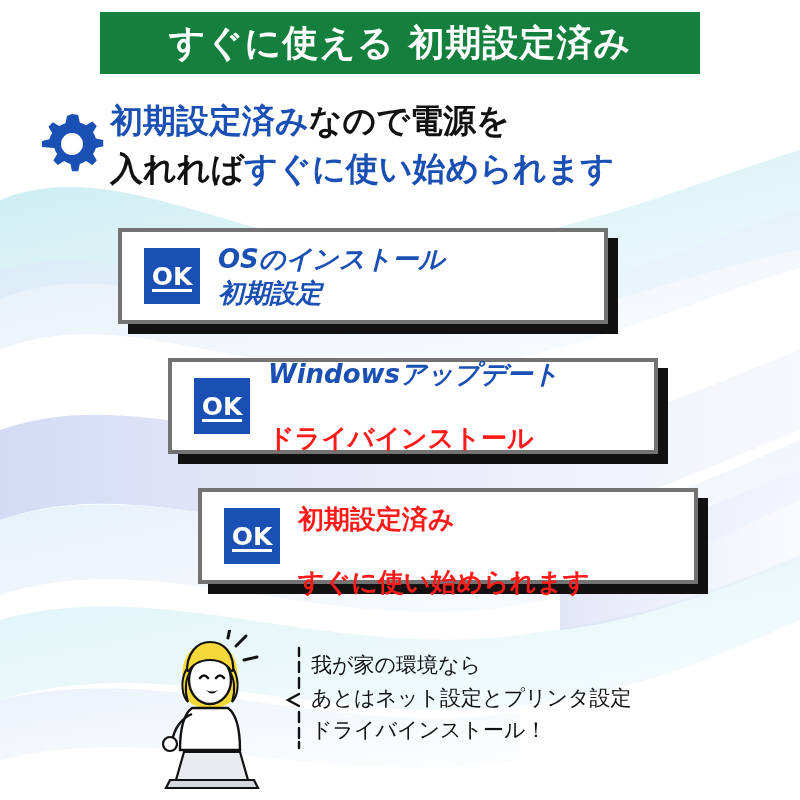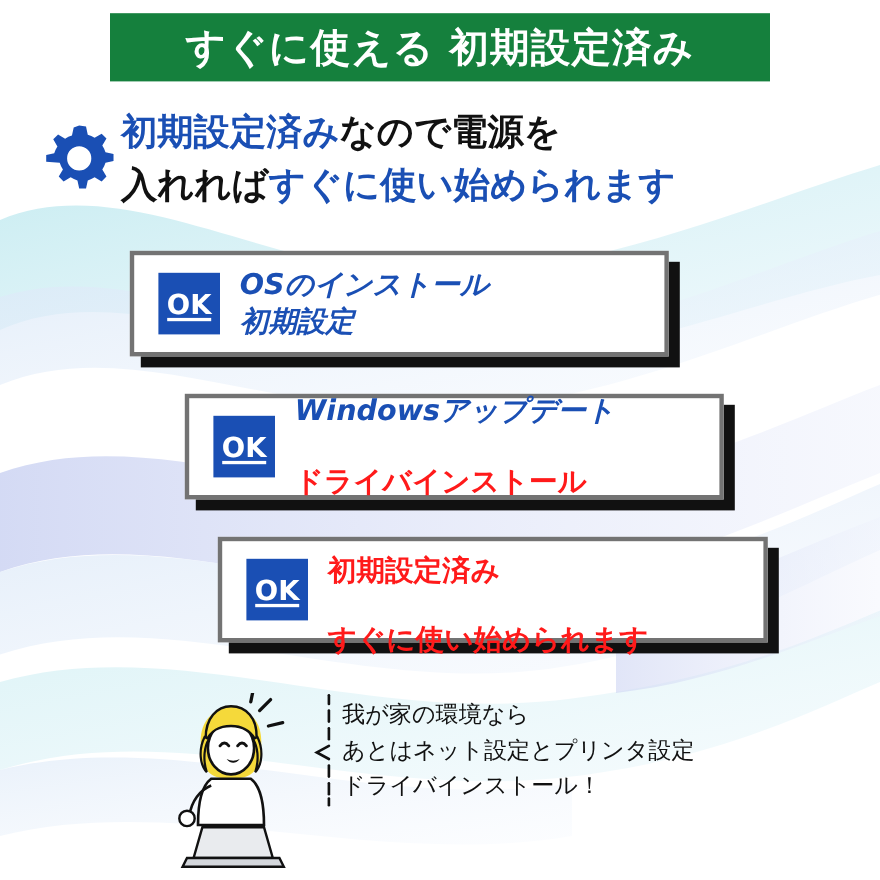--- a/index.html
+++ b/index.html
@@ -135,21 +135,21 @@
     position: absolute;
     left: 140px;
     top: 630px;
     width: 150px;
     height: 160px;
     z-index: 6;
   }
   .speech {
     position: absolute;
     left: 285px;
-    top: 630px;
+    top: 646px;
     z-index: 6;
     display: flex;
     align-items: center;
   }
   .speech-bracket {
     width: 18px;
     height: 104px;
     flex: 0 0 18px;
     margin-right: 8px;
   }

